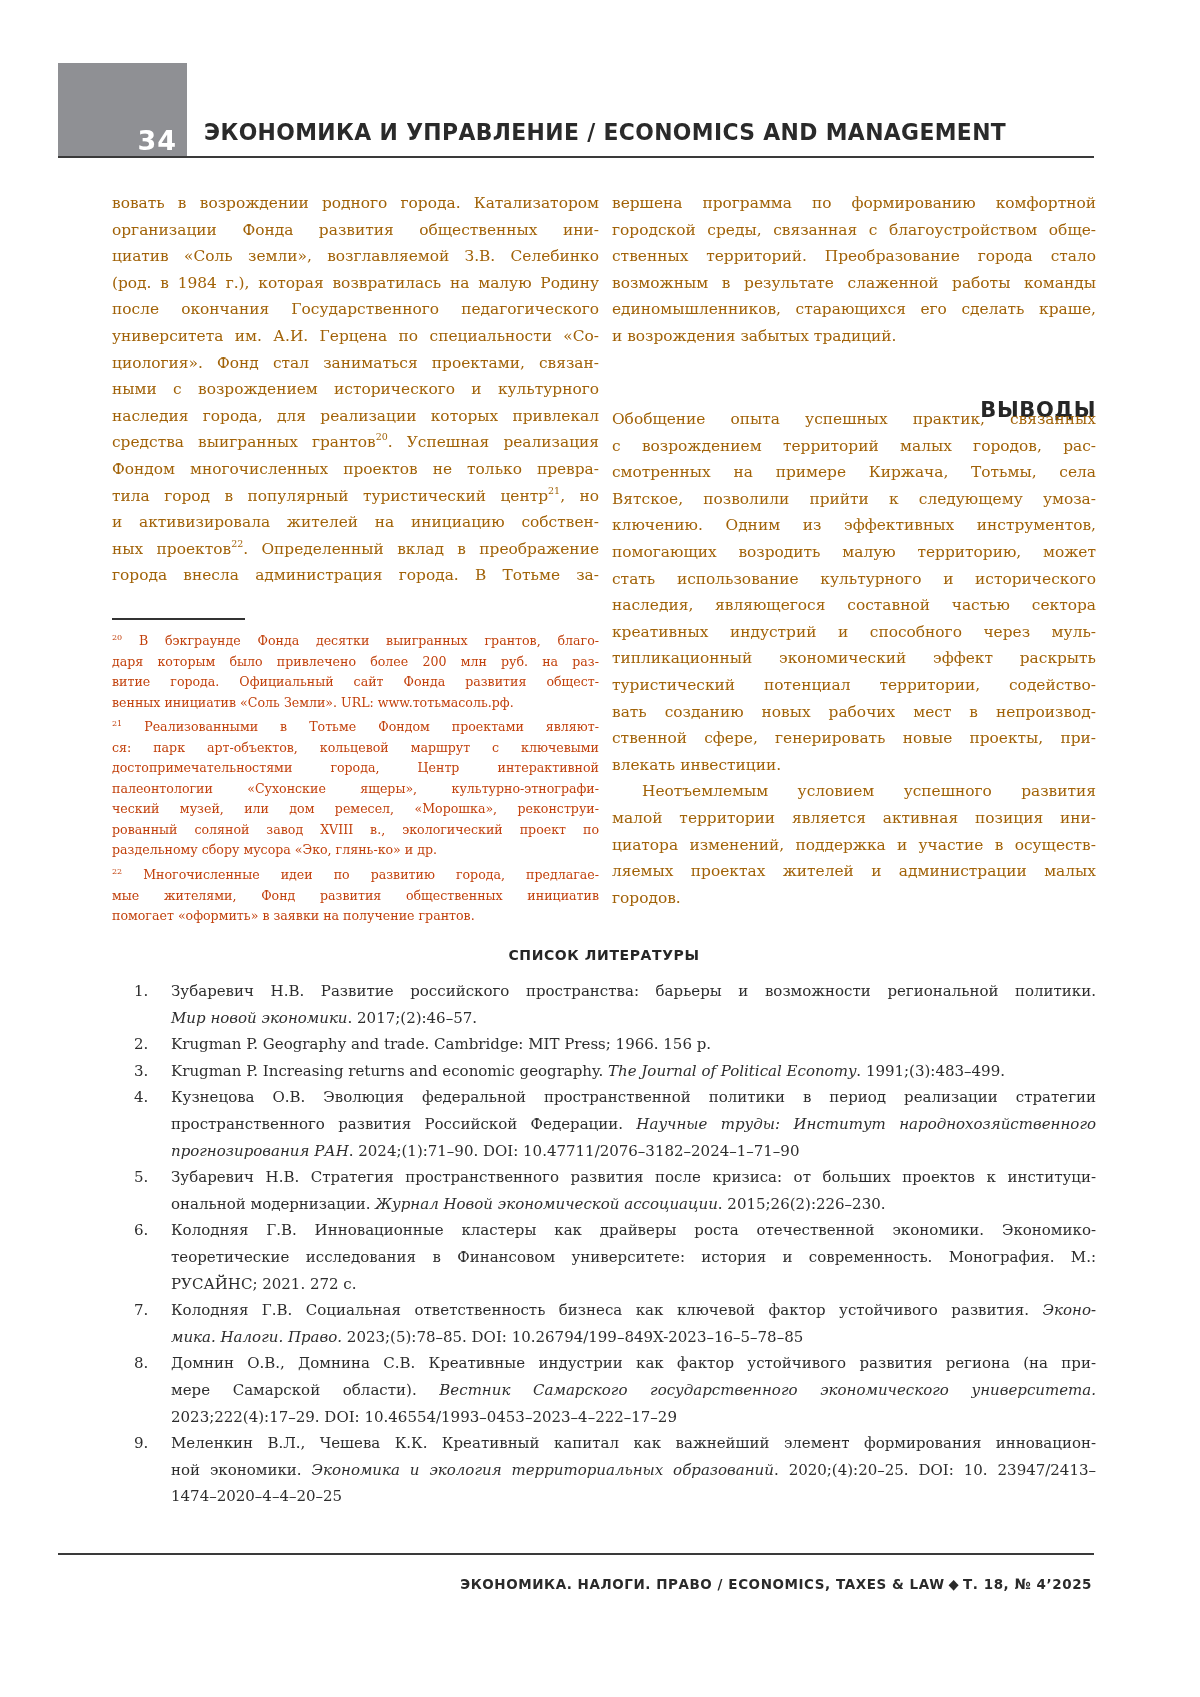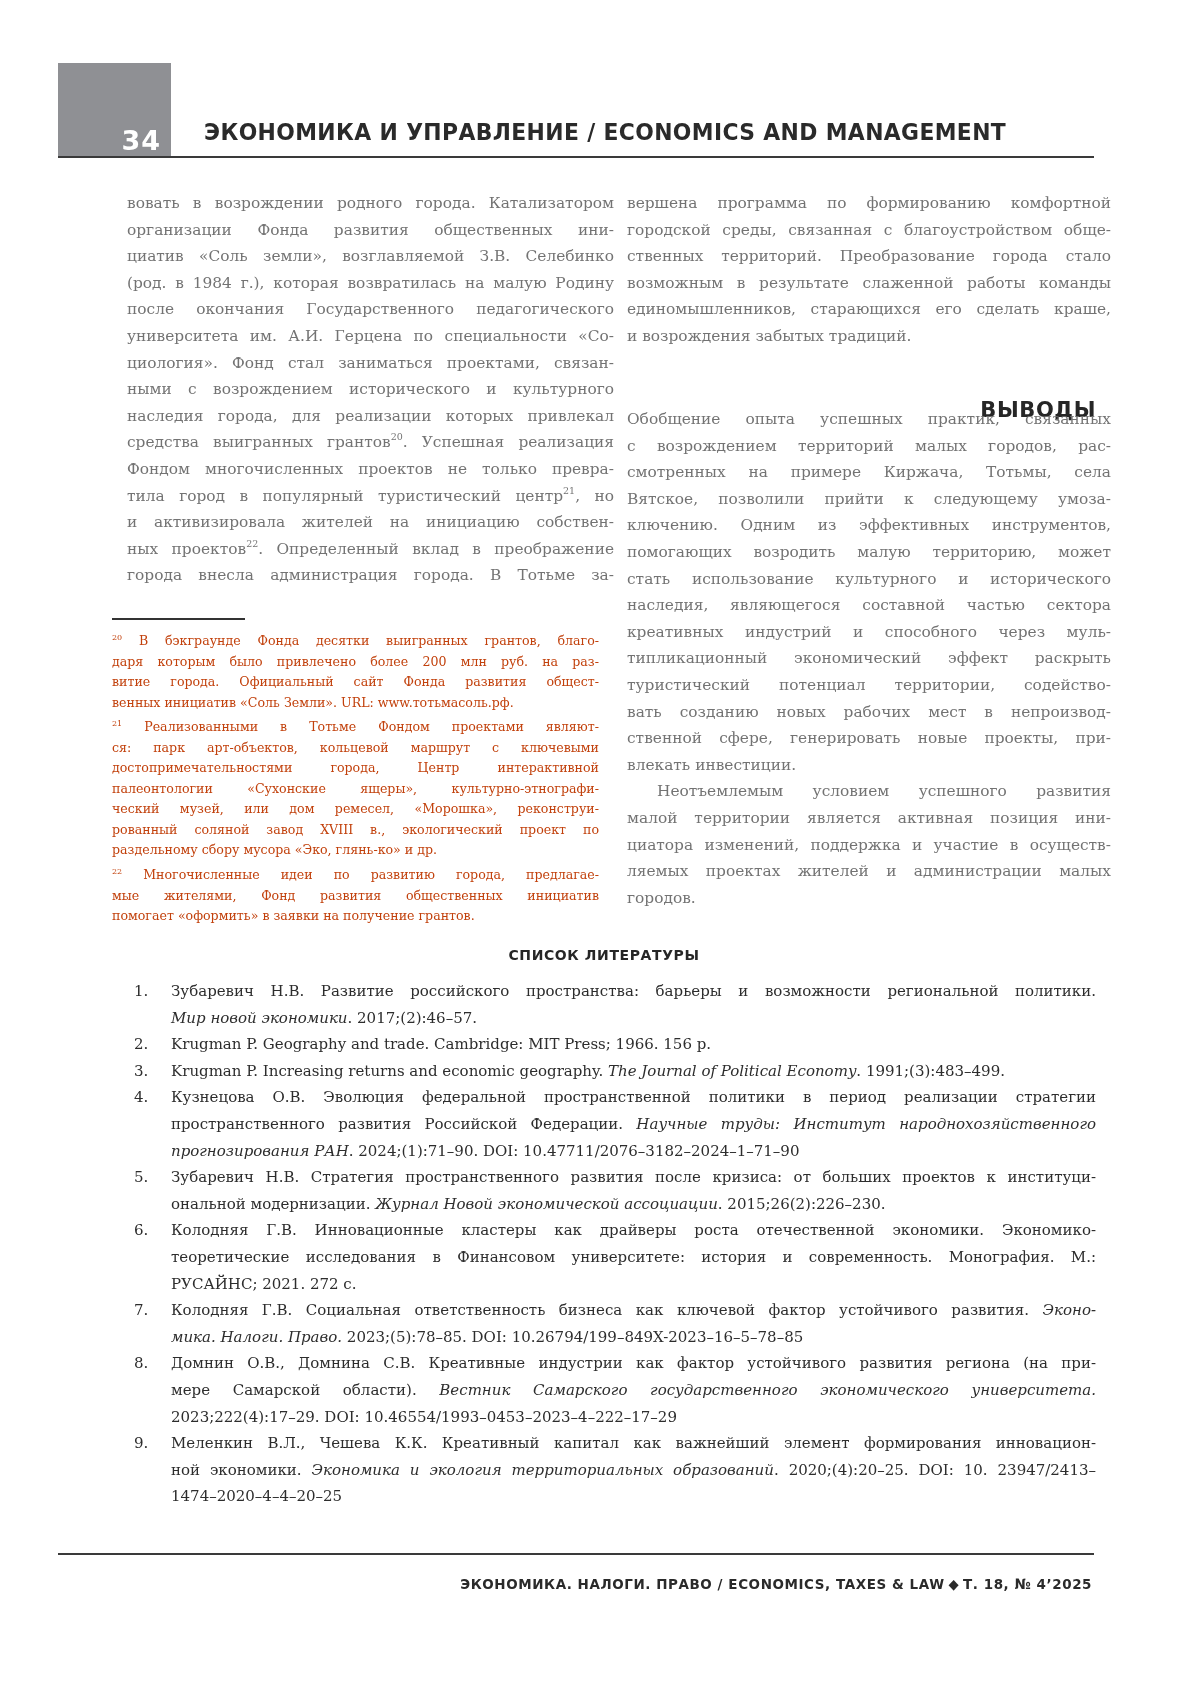--- a/index.html
+++ b/index.html
@@ -1,26 +1,26 @@
 <!DOCTYPE html>
 <html><head>
 <meta charset="utf-8">
 <style>
   html, body { margin: 0; padding: 0; background: #ffffff; }
   body { width: 1200px; height: 1697px; position: relative; overflow: hidden; color: #2b2b2b; }
   .page { position: absolute; left: 0; top: 0; width: 1200px; height: 1697px; }
 
   
-  .hdr-box { position: absolute; left: 58px; top: 63px; width: 113px; height: 94px; background: #8f9094; }
+  .hdr-box { position: absolute; left: 58px; top: 63px; width: 129px; height: 94px; background: #8f9094; }
   .hdr-num { position: absolute; right: 10px; bottom: 1px; font-family: "DejaVu Sans", sans-serif; font-weight: bold; font-size: 27px; color: #ffffff; letter-spacing: 1px; }
   .hdr-title { position: absolute; left: 204px; top: 118px; font-family: "DejaVu Sans", sans-serif; font-weight: bold; font-size: 23.5px; color: #2a2a2a; letter-spacing: 0.4px; white-space: nowrap; transform: scaleX(0.93); transform-origin: left center; }
   .hdr-rule { position: absolute; left: 58px; top: 156px; width: 1036px; height: 2px; background: #3a3a3a; }
 
   
-  .col { position: absolute; font-family: "DejaVu Serif", serif; font-size: 15.4px; line-height: 26.6px; color: #737373; margin-left: 15px; }
+  .col { position: absolute; font-family: "DejaVu Serif", serif; font-size: 15.4px; line-height: 26.6px; color: #a16207; }
   .col-left { left: 112px; top: 190px; width: 487px; }
   .col-right { left: 612px; top: 190px; width: 484px; }
   .ln { display: block; white-space: nowrap; text-align: justify; text-align-last: justify; height: 26.6px; overflow: visible; }
   .ln.last { text-align-last: left; }
   .indent { padding-left: 30px; }
   sup { font-size: 9.5px; line-height: 0; vertical-align: 7px; }
 
   .fn-rule { position: absolute; left: 112px; top: 618px; width: 133px; height: 1.5px; background: #333; }
   .fn { position: absolute; left: 112px; width: 487px; font-family: "DejaVu Serif", serif; font-size: 12.6px; line-height: 20.5px; color: #c2410c; }
   .fn .ln { height: 20.5px; }

